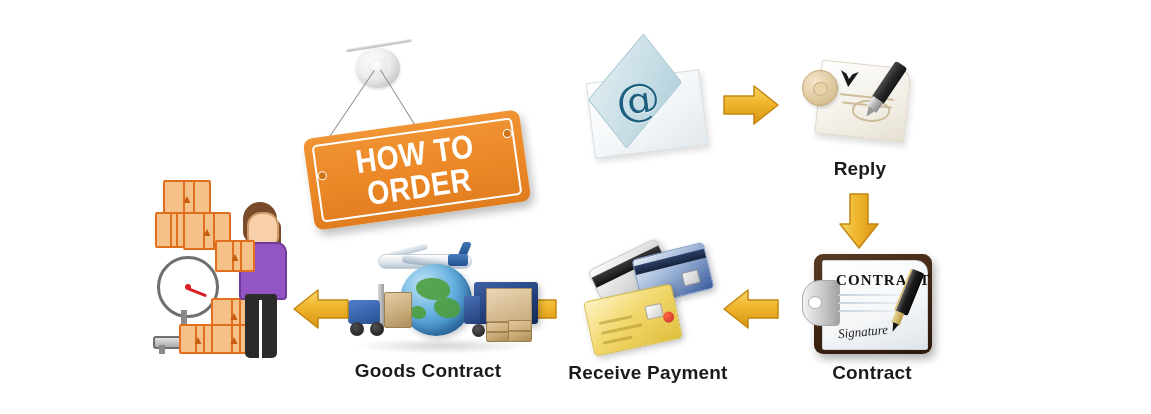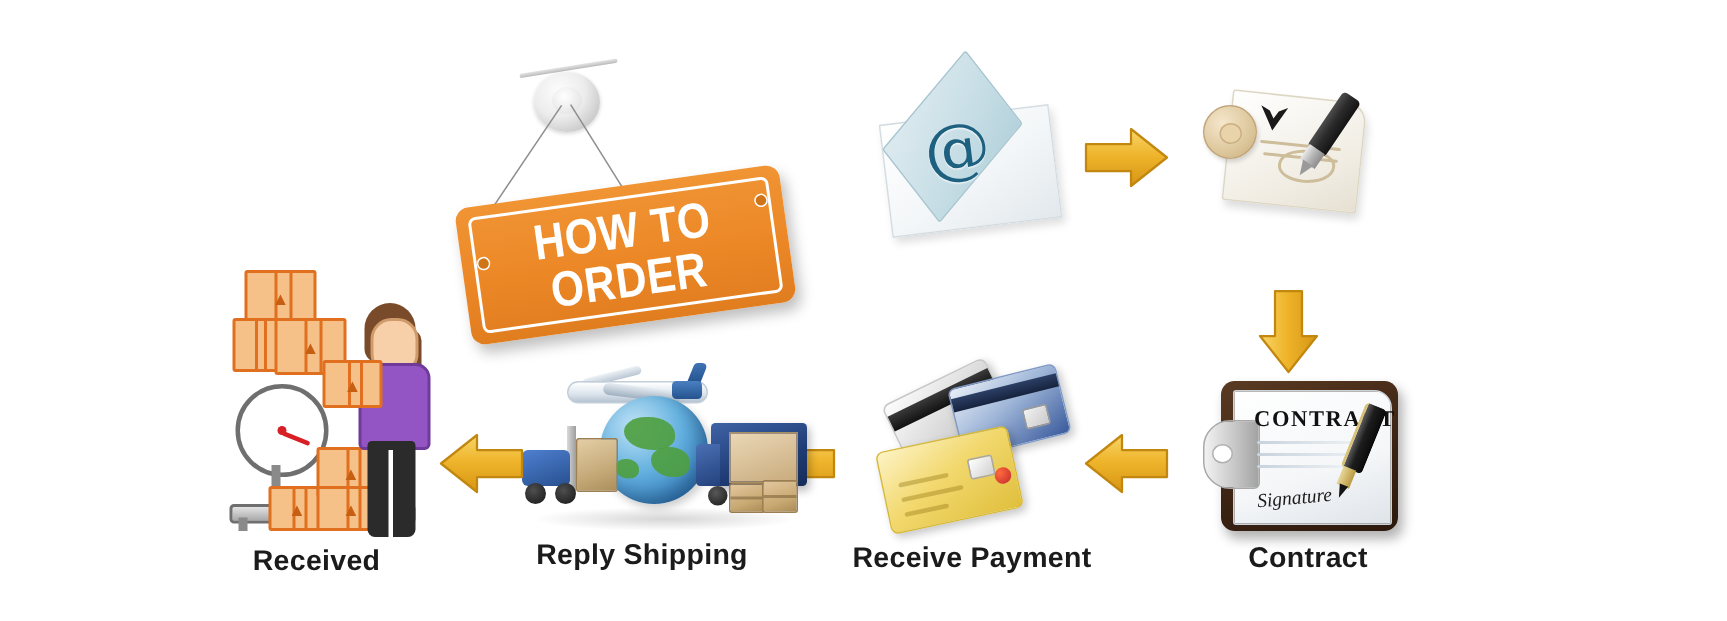--- a/index.html
+++ b/index.html
@@ -256,20 +256,21 @@
       <svg width="22" height="22" viewBox="0 0 22 22">
         <path d="M2,3 L11,19 L20,3 L14,6 L11,11 L8,6 Z" fill="#1a1a1a"></path>
       </svg>
     </div>
     <div class="pen" style="left:60px;top:2px;transform:rotate(34deg);">
       <div class="barrel"></div>
       <div class="grip"></div>
       <div class="nib"></div>
     </div>
   </div>
+  <div class="label" style="left:800px;top:158px;width:120px;">Reply</div>
 
   <div class="arrow" style="left:838px;top:192px;">
     <svg width="42" height="58" viewBox="0 0 42 58">
       <defs>
           <linearGradient id="gD" x1="0" y1="0" x2="1" y2="0">
         <stop offset="0%" stop-color="#f8d66a"></stop>
             <stop offset="45%" stop-color="#efb52c"></stop>
         <stop offset="100%" stop-color="#d79514"></stop>
           </linearGradient>
         </defs>
@@ -362,21 +363,21 @@
     </div>
     <div class="fork">
       <div class="mast"></div>
       <div class="cab"></div>
       <div class="wh" style="left:2px;"></div>
       <div class="wh" style="left:22px;"></div>
       <div class="pal" style="left:36px;top:8px;width:26px;height:34px;"></div>
     </div>
     <div class="shadow" style="left:6px;top:96px;width:178px;height:16px;"></div>
   </div>
-  <div class="label" style="left:344px;top:360px;width:168px;">Reply Shipping</div>
+  <div class="label" style="left:344px;top:360px;width:168px;">Goods Contract</div>
 
   <div class="arrow" style="left:292px;top:288px;">
     <svg width="58" height="42" viewBox="0 0 58 42">
       <defs>
           <linearGradient id="gL3" x1="0" y1="0" x2="0" y2="1">
         <stop offset="0%" stop-color="#f8d66a"></stop>
             <stop offset="45%" stop-color="#efb52c"></stop>
         <stop offset="100%" stop-color="#d79514"></stop>
           </linearGradient>
         </defs>
@@ -427,15 +428,14 @@
       <div class="face"></div>
       <div class="torso"></div>
       <div class="arm" style="left:-16px;top:52px;width:28px;height:11px;"></div>
       <div class="legs"></div>
     </div>
     <div class="obox" style="left:60px;top:62px;width:36px;height:28px;">
       <div class="tape"></div>
       <div class="ar">▲</div>
     </div>
   </div>
-  <div class="label" style="left:148px;top:364px;width:126px;">Received</div>
 
 </div>
 
 </body></html>

